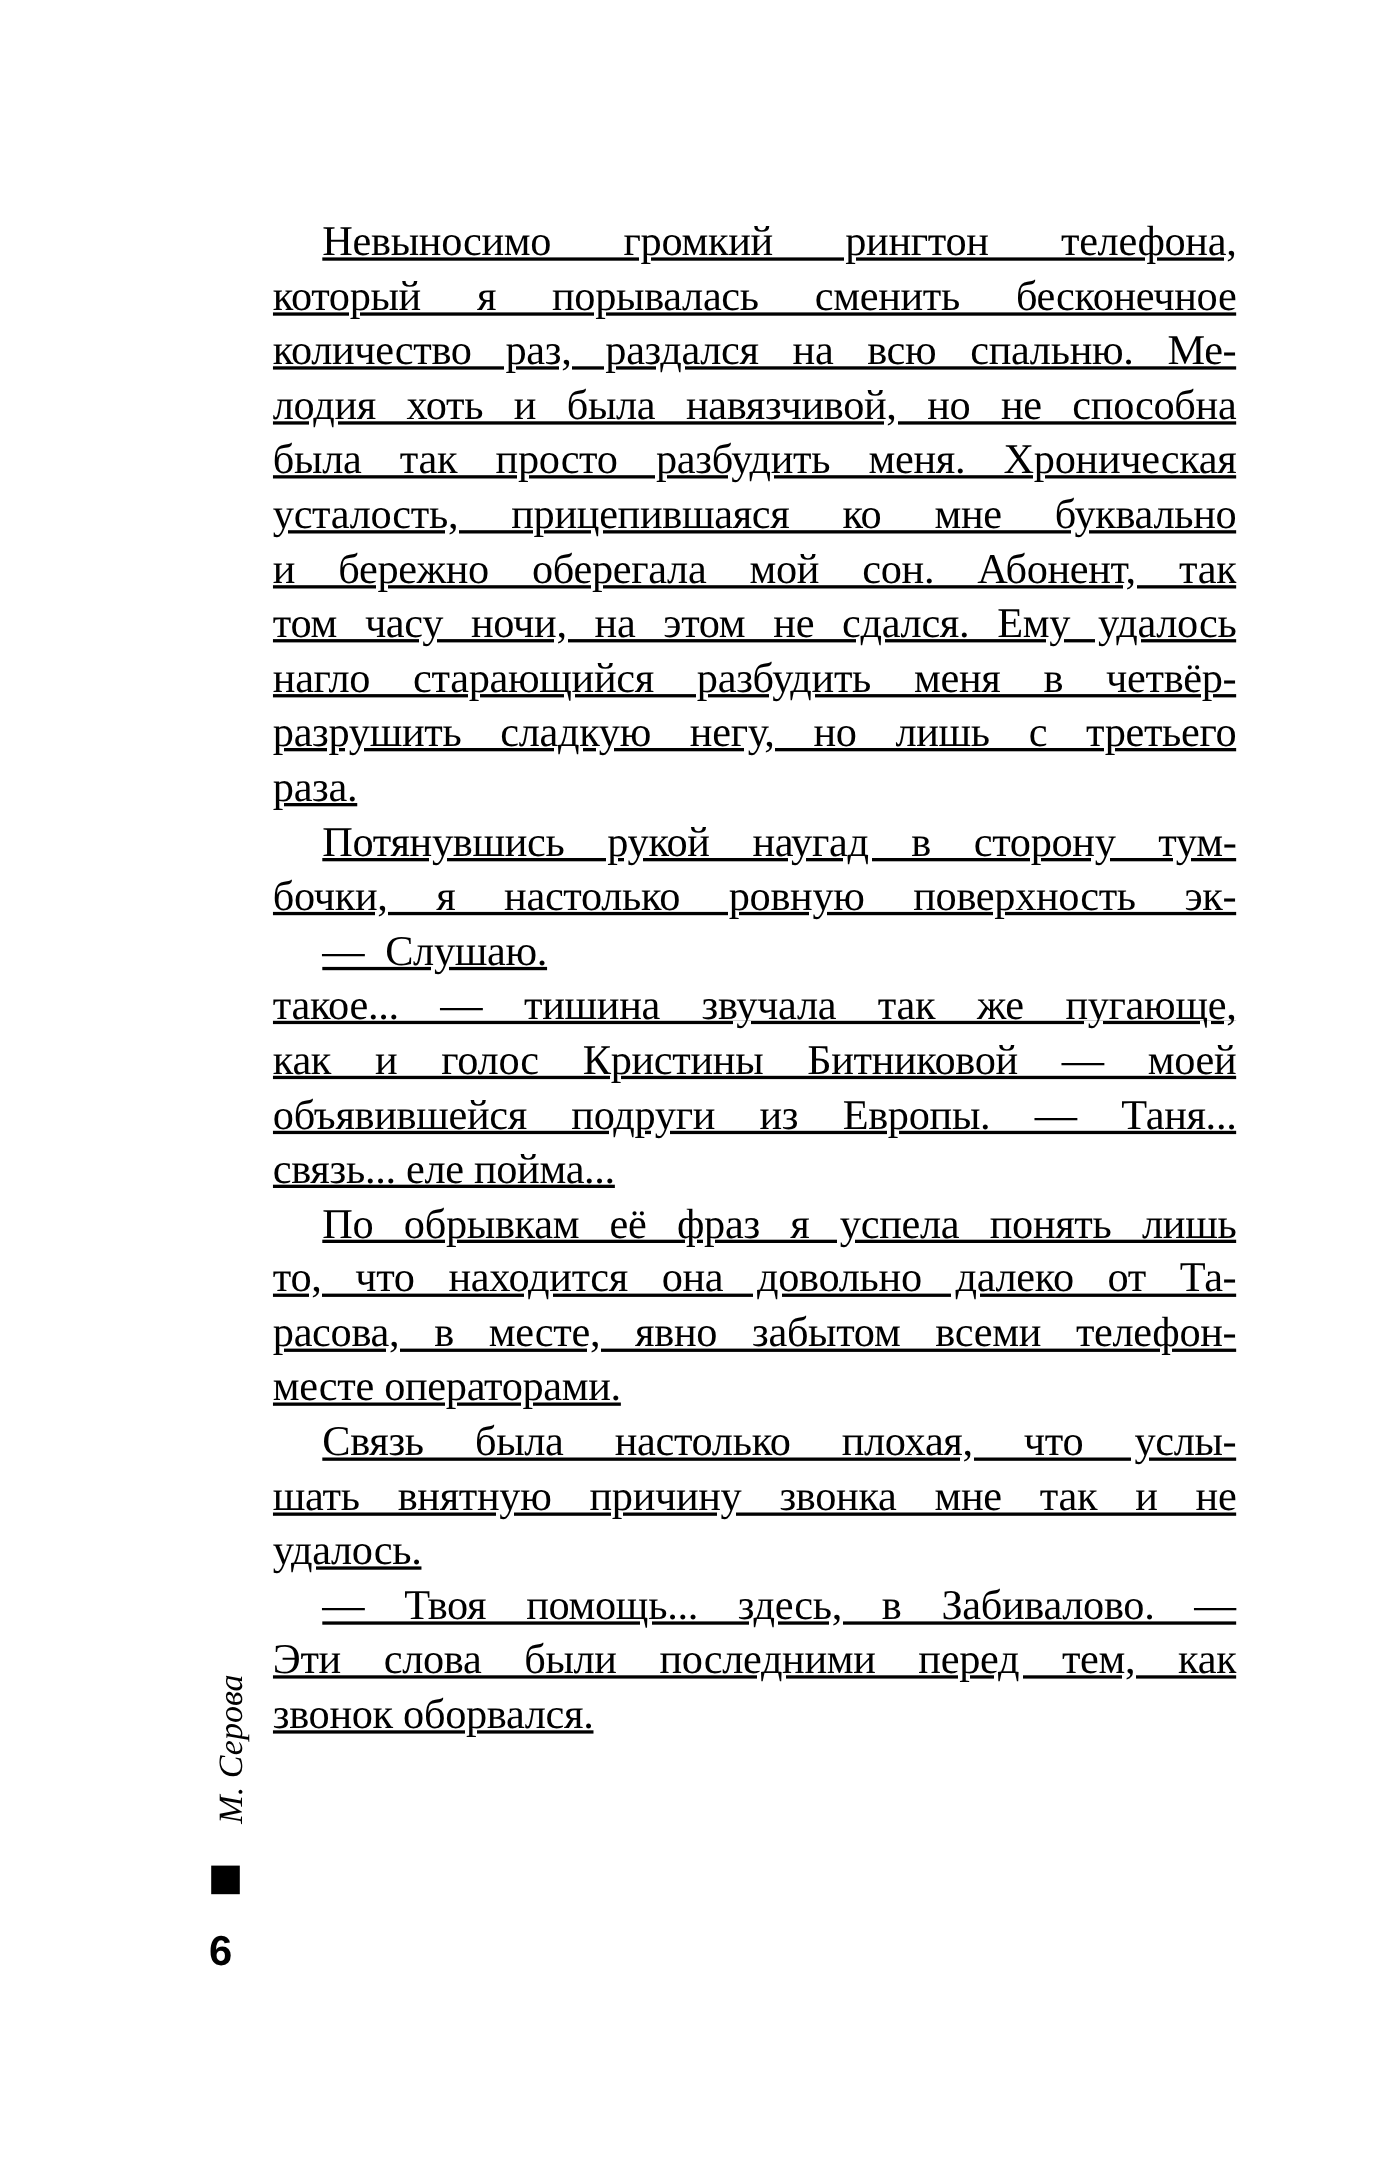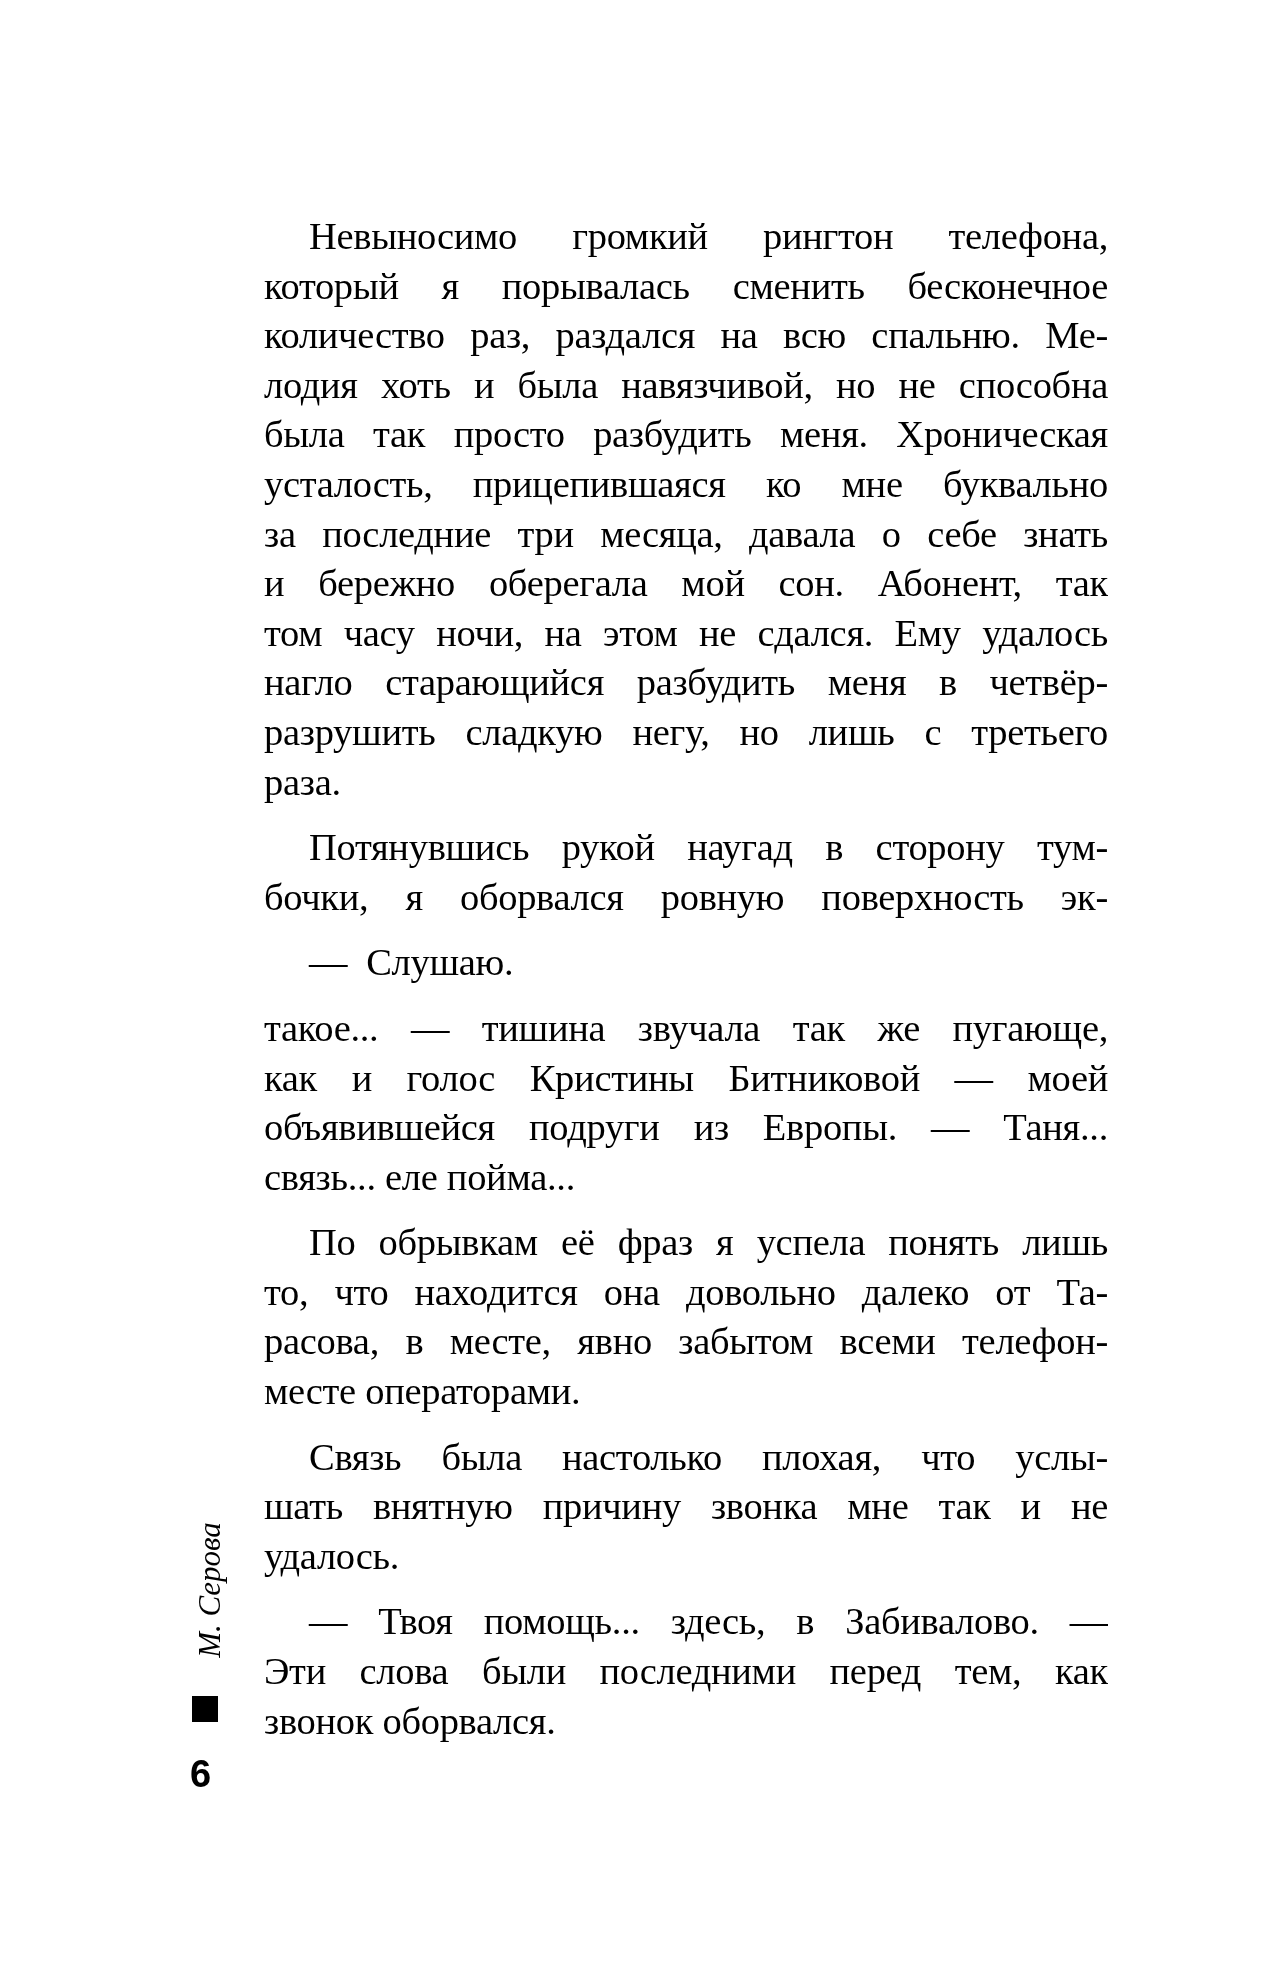--- a/index.html
+++ b/index.html
@@ -14,21 +14,21 @@
   }
   .text-block {
     position: absolute;
     left: 248px;
     top: 196px;
     width: 876px;
     font-size: 38.5px;
     line-height: 49.6px;
     letter-spacing: -0.3px;
   }
-  .para { margin: 16px; padding: 0; }
+  .para { margin: 0; padding: 0; text-decoration: underline; }
   .line {
     display: block;
     height: 49.6px;
     overflow: hidden;
     text-align: justify;
     text-align-last: justify;
   }
   .line.left {
     text-align: center;
     text-align-last: left;
@@ -73,31 +73,30 @@
 
   <main class="text-block">
 
     <p class="para">
       <span class="line indent">Невыносимо громкий рингтон телефона,</span>
       <span class="line">который я порывалась сменить бесконечное</span>
       <span class="line">количество раз, раздался на всю спальню. Ме-</span>
       <span class="line">лодия хоть и была навязчивой, но не способна</span>
       <span class="line">была так просто разбудить меня. Хроническая</span>
       <span class="line">усталость, прицепившаяся ко мне буквально</span>
-      <span class="line">за последние три месяца, давала о себе знать</span>
       <span class="line">и бережно оберегала мой сон. Абонент, так</span>
       <span class="line">том часу ночи, на этом не сдался. Ему удалось</span>
       <span class="line">нагло старающийся разбудить меня в четвёр-</span>
       <span class="line">разрушить сладкую негу, но лишь с третьего</span>
       <span class="line left">раза.</span>
     </p>
 
     <p class="para">
       <span class="line indent">Потянувшись рукой наугад в сторону тум-</span>
-      <span class="line">бочки, я оборвался ровную поверхность эк-</span>
+      <span class="line">бочки, я настолько ровную поверхность эк-</span>
     </p>
 
     <p class="para">
       <span class="line left indent">— Слушаю.</span>
     </p>
 
     <p class="para">
       <span class="line">такое... — тишина звучала так же пугающе,</span>
       <span class="line">как и голос Кристины Битниковой — моей</span>
       <span class="line">объявившейся подруги из Европы. — Таня...</span>

